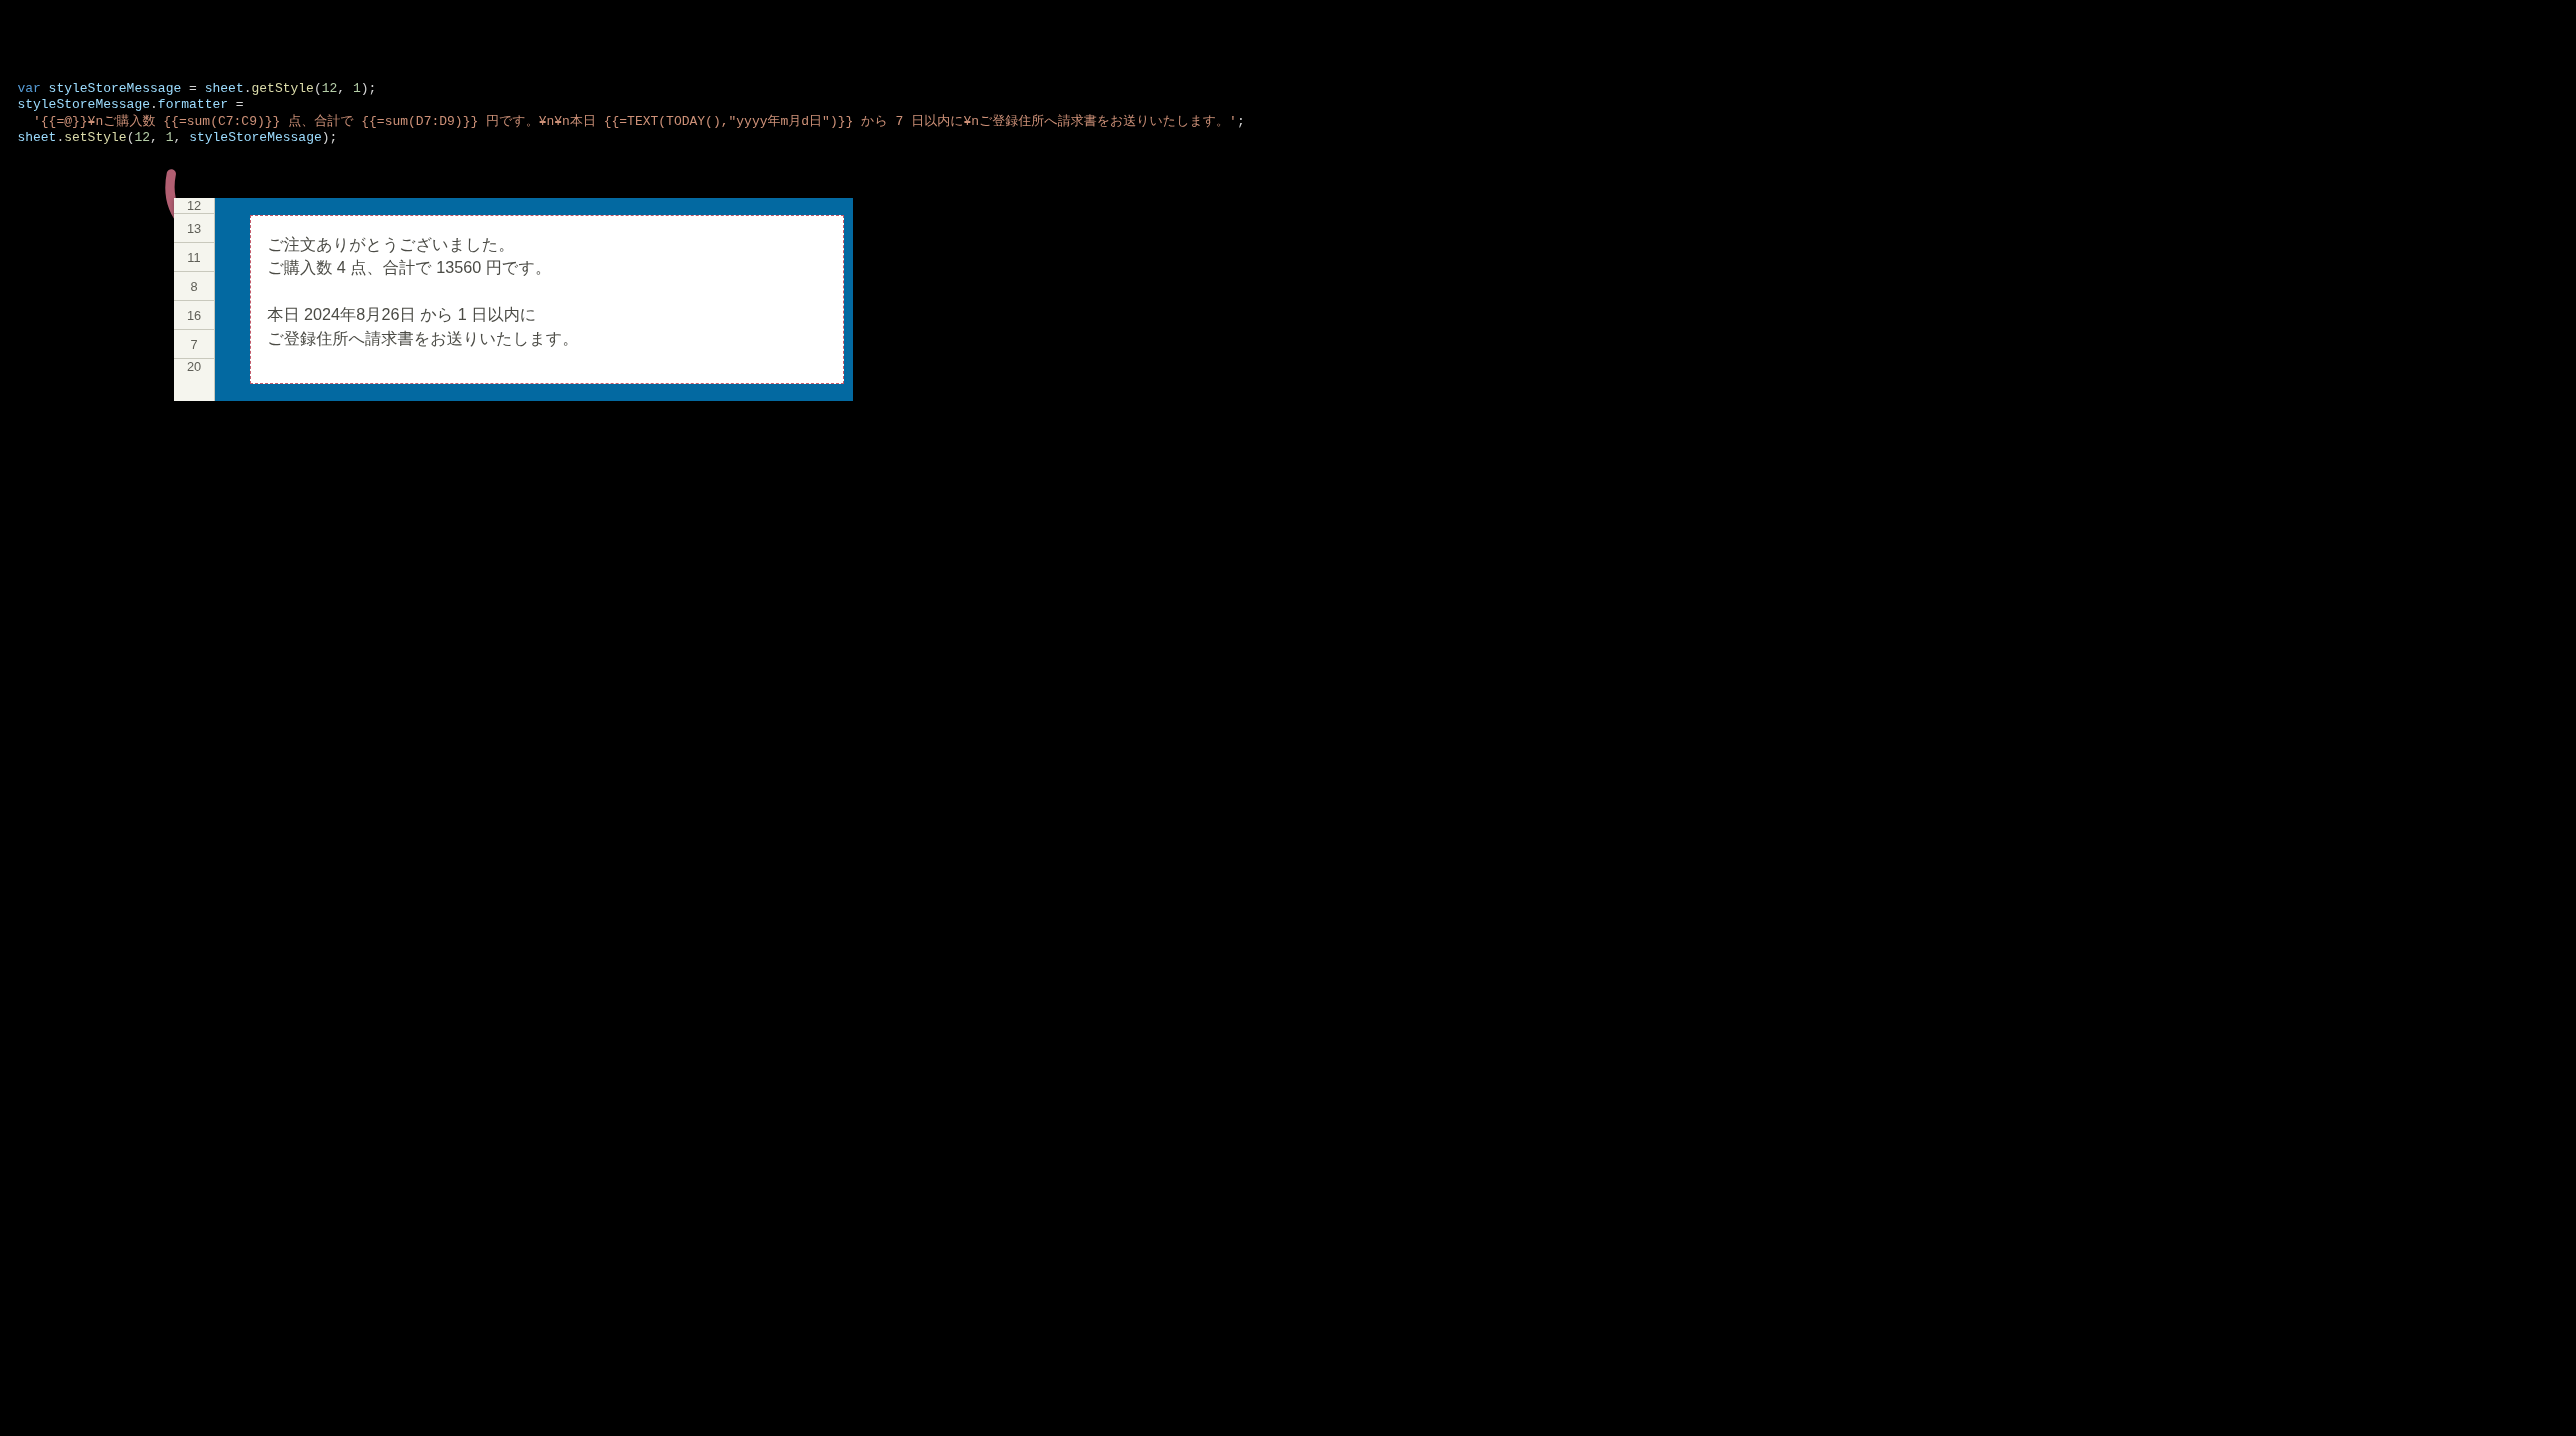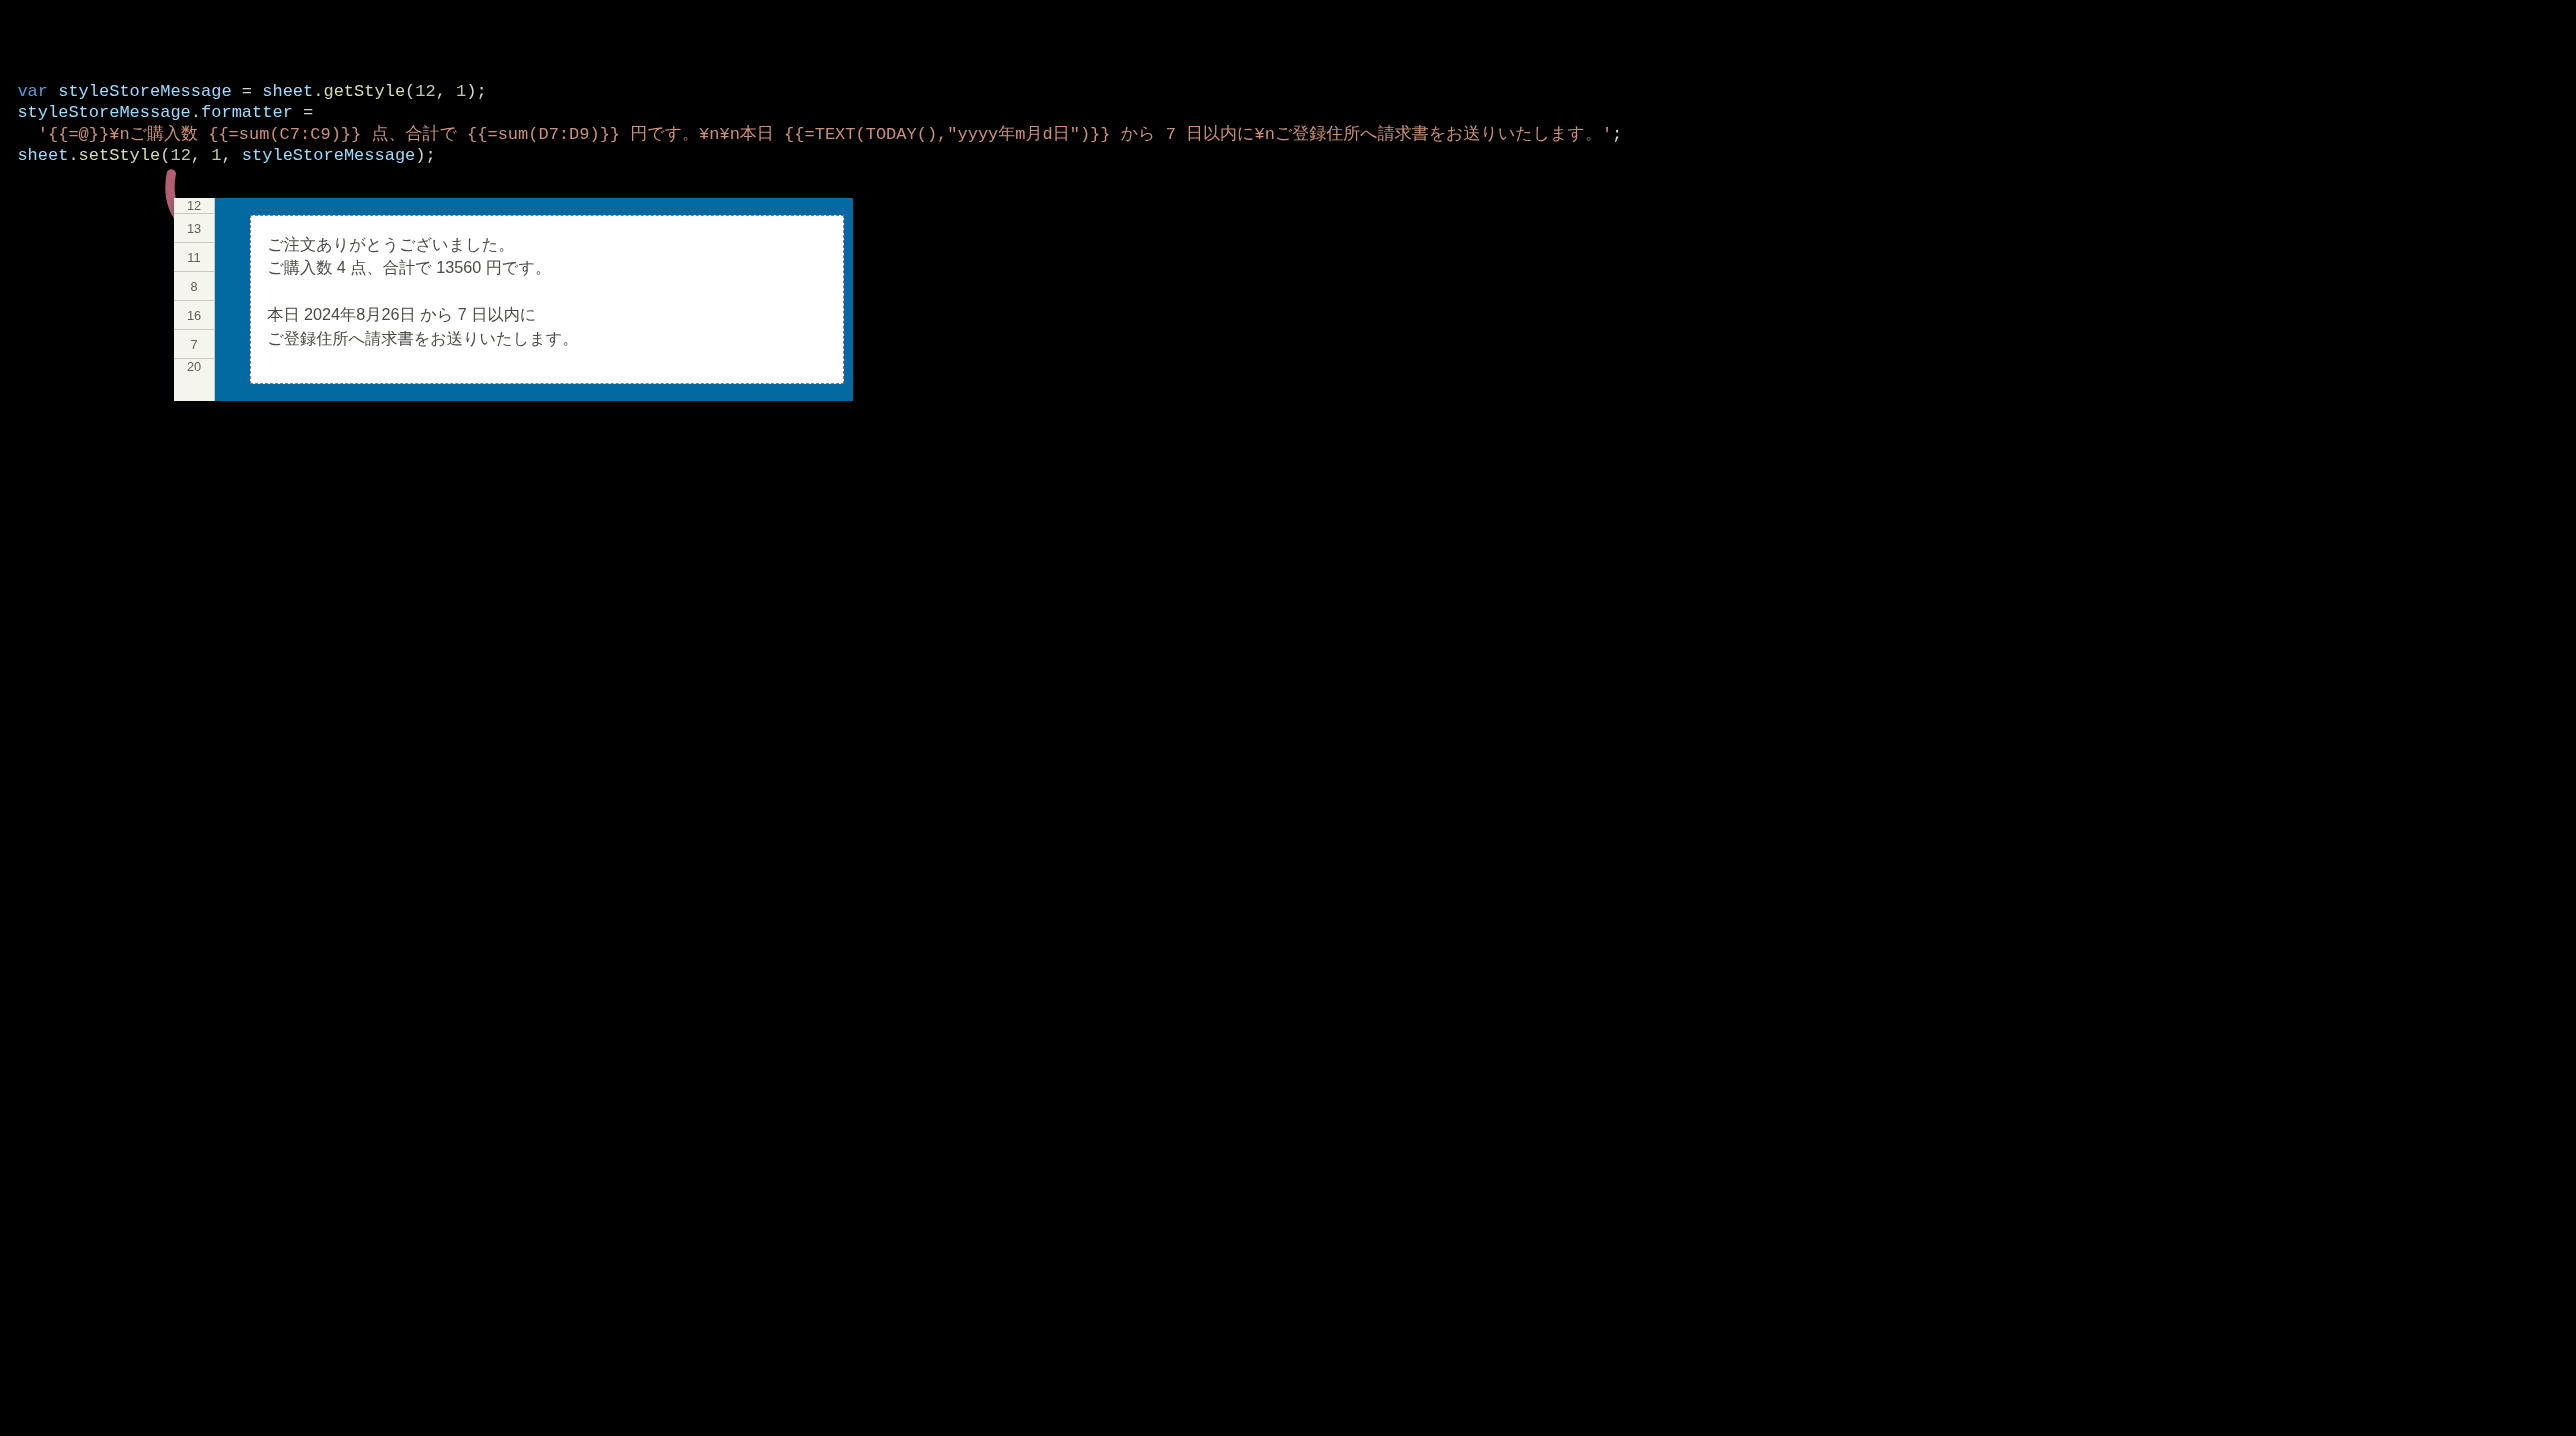--- a/index.html
+++ b/index.html
@@ -8,21 +8,21 @@
       font-family: 'Consolas', 'Courier New', monospace;
       width: 100%;
       min-height: 100vh;
       overflow: hidden;
     }
     .container {
       padding: 81px 17.4px 0 17.4px;
       position: relative;
     }
     .code {
-      font-size: 17px;
+      font-size: 13px;
       line-height: 1.25;
       white-space: pre-wrap;
       word-break: break-all;
     }
     .tk-keyword { color: #569cd6; }
     .tk-var { color: #9cdcfe; }
     .tk-op { color: #d4d4d4; }
     .tk-method { color: #dcdcaa; }
     .tk-num { color: #b5cea8; }
     .tk-str { color: #ce9178; }
@@ -119,19 +119,19 @@
       <div class="row-header">8</div>
       <div class="row-header">16</div>
       <div class="row-header">7</div>
       <div class="row-header last">20</div>
     </div>
     <div class="sheet-body">
       <div class="message-box">
         <div class="line">ご注文ありがとうございました。</div>
         <div class="line">ご購入数 4 点、合計で 13560 円です。</div>
         <div class="blank"></div>
-        <div class="line">本日 2024年8月26日 から 7 日以内に</div>
+        <div class="line">本日 2024年8月26日 から 1 日以内に</div>
         <div class="line">ご登録住所へ請求書をお送りいたします。</div>
       </div>
     </div>
   </div>
 </div>
 
 
 </body></html>

